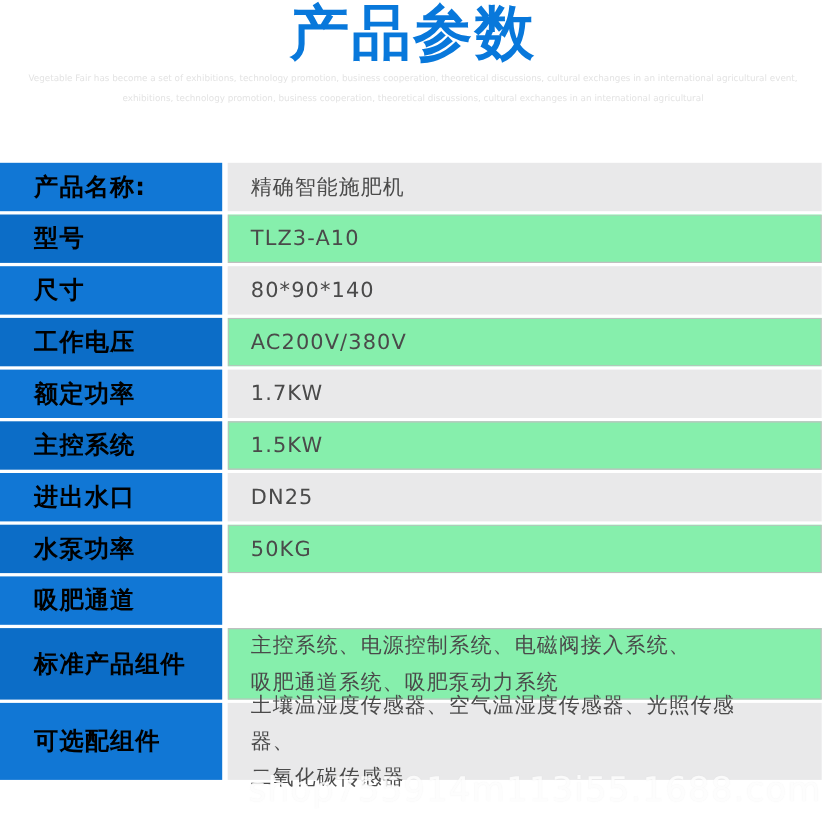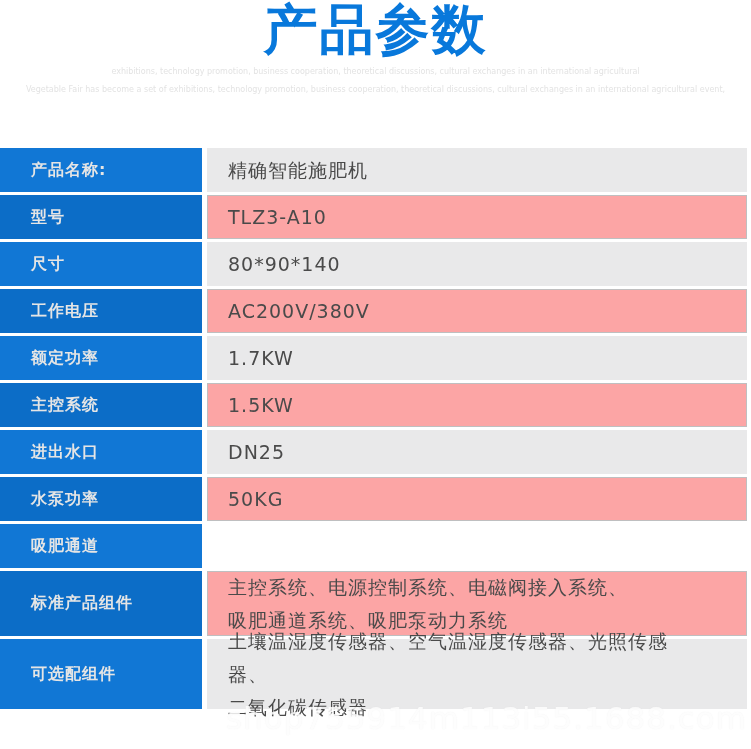--- a/index.html
+++ b/index.html
@@ -36,42 +36,42 @@
     width: 747px;
   }
   .spec-row { display: flex; margin-bottom: 3px; }
   .spec-row .cell-label {
     width: 202px;
     flex: 0 0 202px;
     margin-right: 5px;
     display: flex;
     align-items: center;
     padding-left: 31px;
-    color: #e5e5e5;
-    font-size: 16px;
+    color: #000000;
+    font-size: 22px;
     font-weight: bold;
     letter-spacing: 1px;
   }
   .spec-row .cell-value {
     flex: 1;
     display: flex;
     align-items: center;
     padding-left: 21px;
     padding-right: 70px;
     color: #4a4a4a;
     font-size: 19px;
     letter-spacing: 1px;
     white-space: pre-line;
     line-height: 33px;
   }
   
   .spec-row.alt-a .cell-label { background: #1177d5; }
   .spec-row.alt-b .cell-label { background: #0c6dc7; }
   .spec-row.alt-a .cell-value { background: #e9e9ea; }
-  .spec-row.alt-b .cell-value { background: #fca5a5; box-shadow: inset 0 0 0 1px #bfbfc0; }
+  .spec-row.alt-b .cell-value { background: #86efac; box-shadow: inset 0 0 0 1px #bfbfc0; }
 
   
   .spec-row { height: 44px; }
   .spec-row.row-tall-1 { height: 65px; }
   .spec-row.row-tall-2 { height: 70px; }
 
   
   .store-watermark {
     position: absolute;
     top: 700px;
@@ -81,22 +81,22 @@
     color: rgba(255,255,255,0.82);
     text-shadow: 0 0 1px rgba(200,200,200,0.25);
     pointer-events: none;
   }
 </style>
 </head>
 <body>
 
 <div class="header">
   <div class="page-title">产品参数</div>
+  <div class="subtext">Vegetable Fair has become a set of exhibitions, technology promotion, business cooperation, theoretical discussions, cultural exchanges in an international agricultural event,</div>
   <div class="subtext">exhibitions, technology promotion, business cooperation, theoretical discussions, cultural exchanges in an international agricultural</div>
-  <div class="subtext">Vegetable Fair has become a set of exhibitions, technology promotion, business cooperation, theoretical discussions, cultural exchanges in an international agricultural event,</div>
 </div>
 
 <div class="spec-table">
   <div class="spec-row alt-a">
     <div class="cell-label">产品名称:</div>
     <div class="cell-value">精确智能施肥机</div>
   </div>
 
   <div class="spec-row alt-b">
     <div class="cell-label">型号</div>

